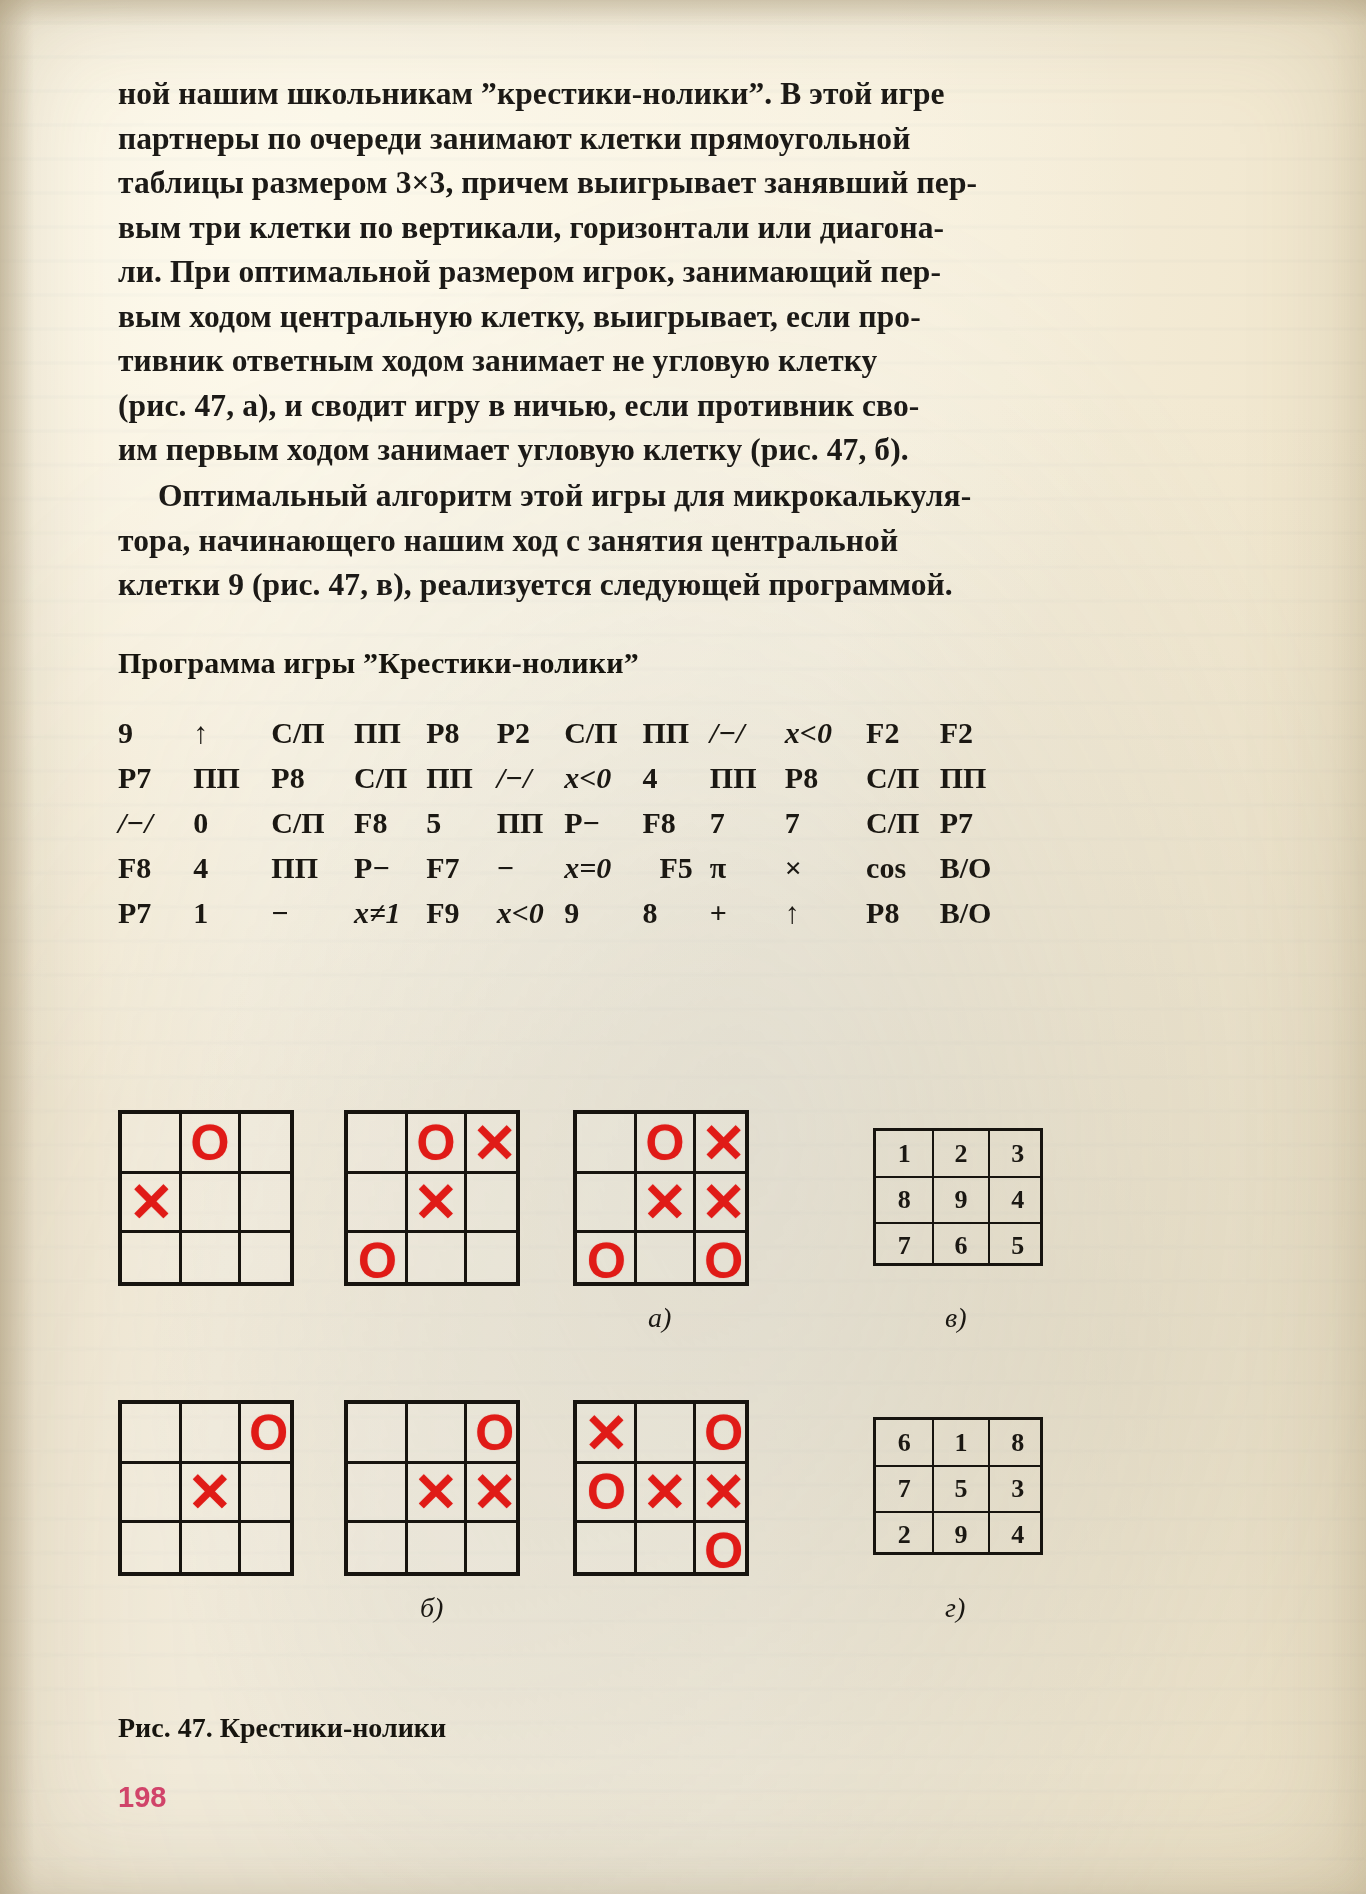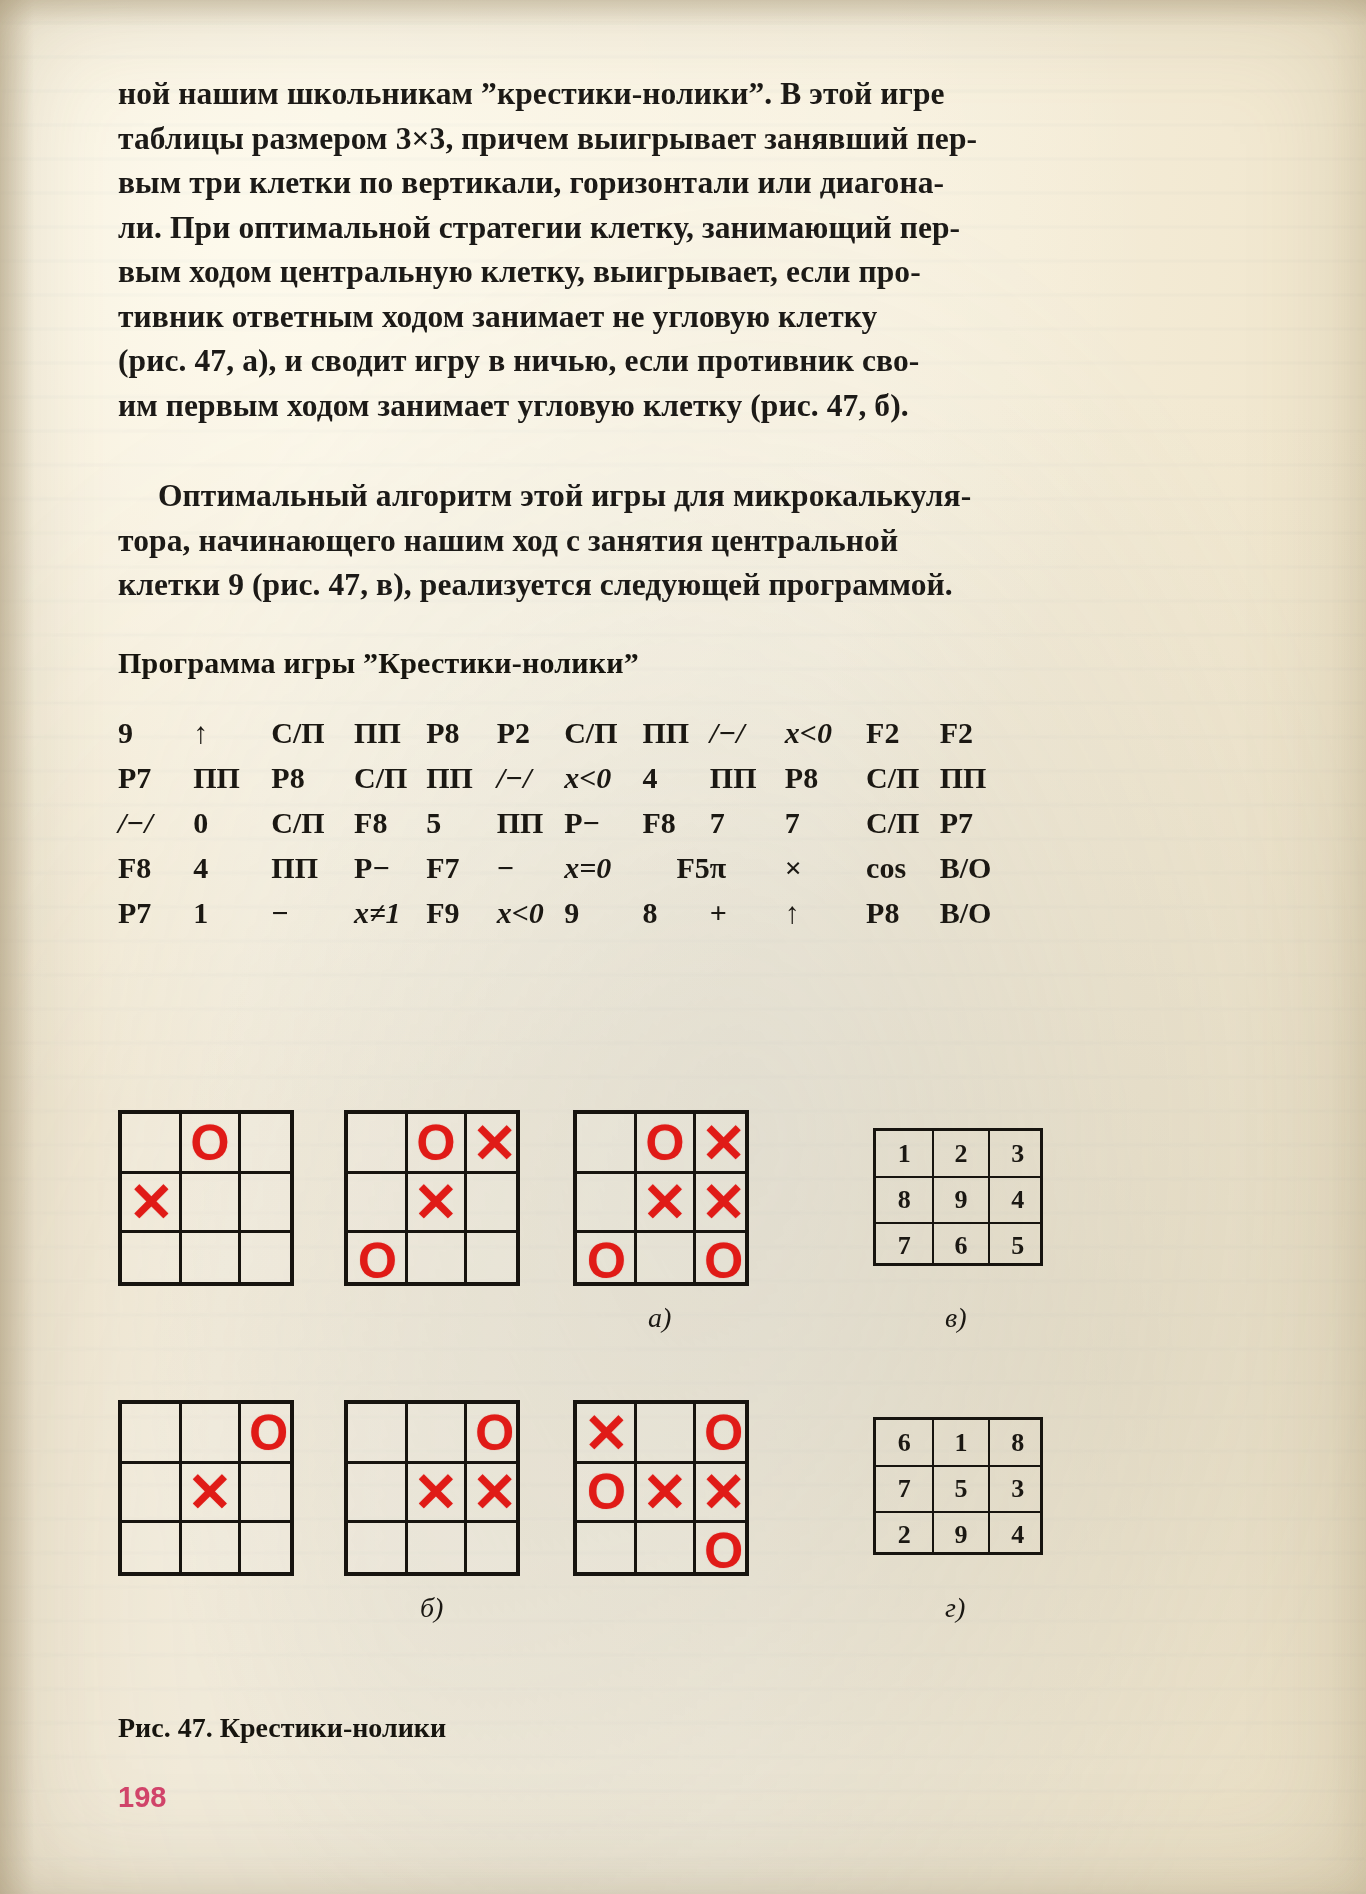--- a/index.html
+++ b/index.html
@@ -134,23 +134,24 @@
 
 <div id="paper"></div>
 <div id="bleed"></div>
 <div id="edgeL"></div>
 <div id="edgeT"></div>
 
 <div id="content">
 
   <div class="col para" style="top:72px;">
     <div>ной нашим школьникам ”крестики-нолики”. В этой игре</div>
+    <div>партнеры по очереди занимают клетки прямоугольной</div>
     <div>таблицы размером 3×3, причем выигрывает занявший пер-</div>
     <div>вым три клетки по вертикали, горизонтали или диагона-</div>
-    <div>ли. При оптимальной стратегии клетку, занимающий пер-</div>
+    <div>ли. При оптимальной размером игрок, занимающий пер-</div>
     <div>вым ходом центральную клетку, выигрывает, если про-</div>
     <div>тивник ответным ходом занимает не угловую клетку</div>
     <div>(рис. 47, а), и сводит игру в ничью, если противник сво-</div>
     <div>им первым ходом занимает угловую клетку (рис. 47, б).</div>
   </div>
 
   <div class="col para" style="top:474px;">
     <div><span class="ind"></span><span>Оптимальный алгоритм этой игры для микрокалькуля-</span></div>
     <div>тора, начинающего нашим ход с занятия центральной</div>
     <div>клетки 9 (рис. 47, в), реализуется следующей программой.</div>
@@ -204,21 +205,21 @@
             <td style="width: 80px; text-align: left;">Р7</td>
           </tr>
           <tr>
             <td style="width: 88px; text-align: left;">F8</td>
             <td style="width: 88px; text-align: left;">4</td>
             <td style="width: 92px; text-align: left;">ПП</td>
             <td style="width: 78px; text-align: left;">Р−</td>
             <td style="width: 78px; text-align: left;">F7</td>
             <td style="width: 74px; text-align: left;">−</td>
             <td style="width: 86px; text-align: left;"><span class="it">x=0</span></td>
-            <td style="width: 74px; text-align: right; font-family: Liberation Serif, serif;">F5</td>
+            <td style="width: 74px; text-align: center; font-family: Liberation Serif, serif;">F5</td>
             <td style="width: 84px; text-align: left;">π</td>
             <td style="width: 92px; text-align: left;">×</td>
             <td style="width: 80px; text-align: left;">cos</td>
             <td style="width: 80px; text-align: left;">В/О</td>
           </tr>
           <tr>
             <td style="width: 88px; text-align: left;">Р7</td>
             <td style="width: 88px; text-align: left;">1</td>
             <td style="width: 92px; text-align: left;">−</td>
             <td style="width: 78px; text-align: left;"><span class="it">x≠1</span></td>

